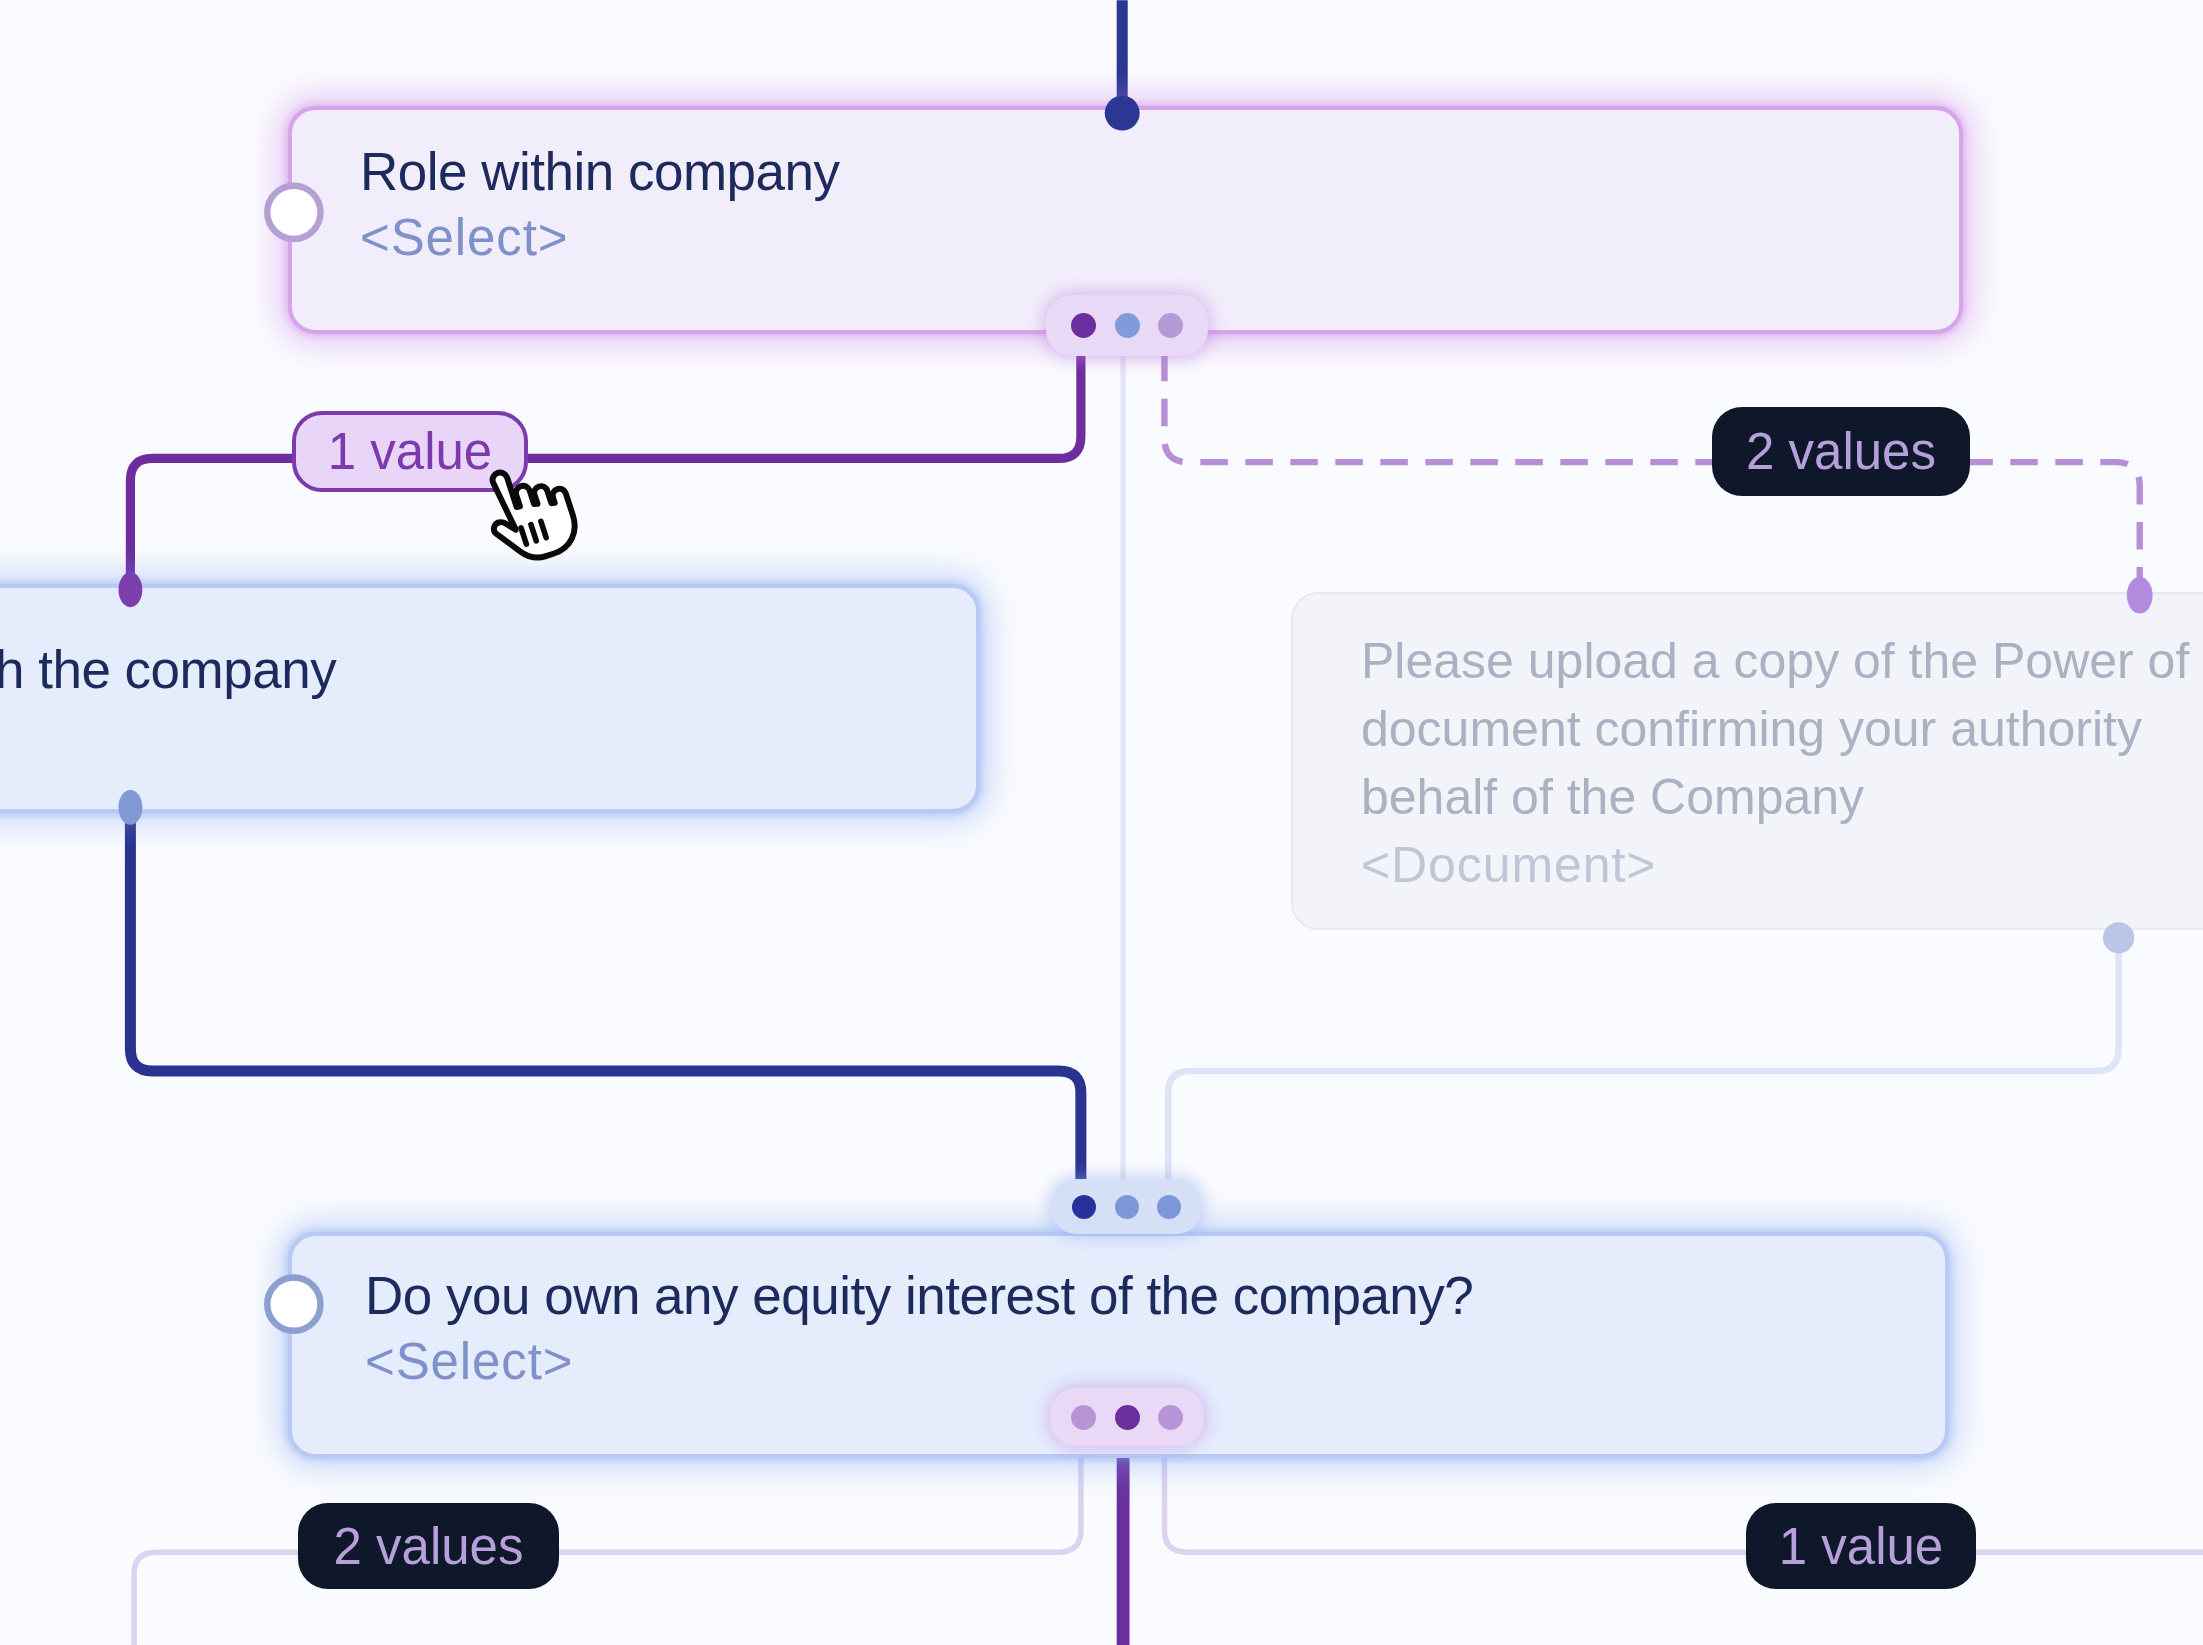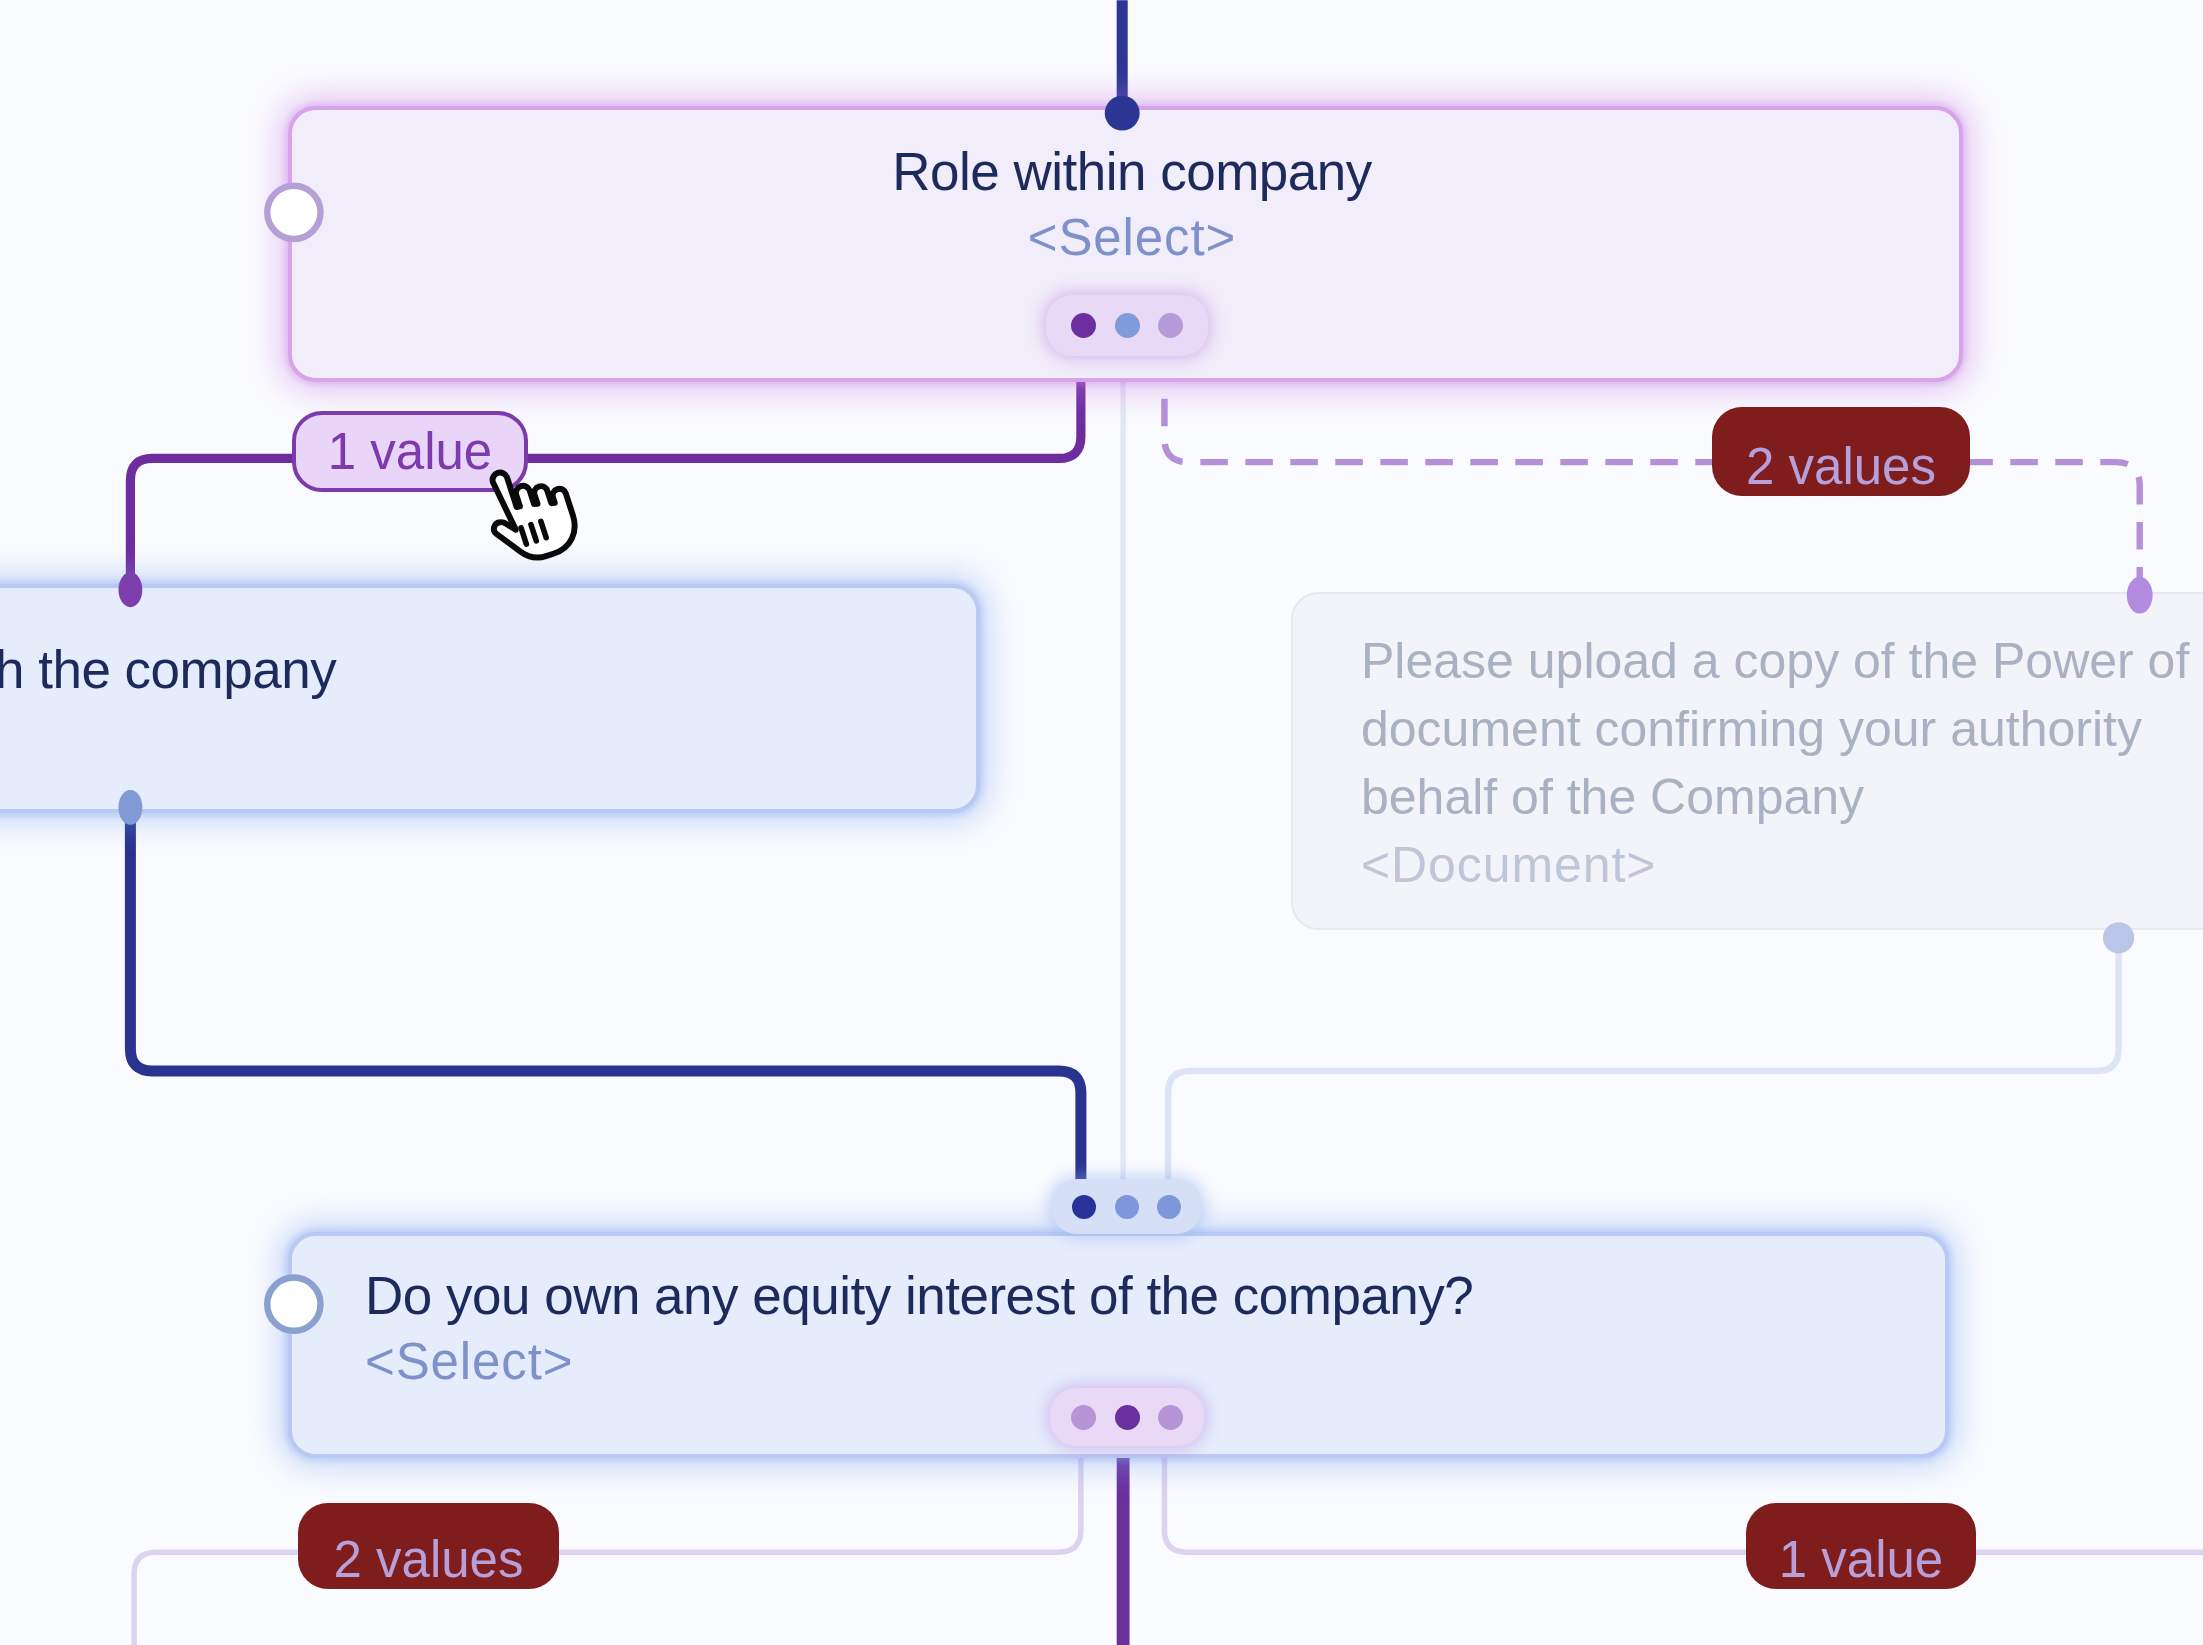--- a/index.html
+++ b/index.html
@@ -45,21 +45,21 @@
   .pill-blue{background:#d5dff5;box-shadow:0 0 14.7px 3.7px rgba(140,170,240,.45);}
   .pill-lav{background:#ead9f6;box-shadow:0 0 14.7px 3.7px rgba(185,130,225,.40);}
   .badge{
     position:absolute;z-index:6;display:flex;align-items:center;justify-content:center;
     border-radius:30px;font-size:51px;white-space:nowrap;
   }
   .badge-solid{
     background:#e8d5f7;border:4.6px solid #7c3aad;color:#7c3aad;
   }
   .badge-faint{
-    background:#7f1d1d;color:#b5a0dc;border:none;align-items:flex-end;
+    background:#0f172a;color:#b5a0dc;border:none;
   }
   #ports-layer{z-index:7;}
   #cursor{position:absolute;z-index:10;}
 </style>
 </head>
 <body>
 
 <div id="canvas">
 
   <svg id="edges-layer" class="layer" width="2204" height="1646" viewBox="0 0 2400 1792" fill="none">
@@ -67,21 +67,21 @@
     <path d="M1177 385 V475 Q1177 499 1153 499 H166 Q142 499 142 523 V640" stroke="#6d2d9f" stroke-width="10"></path>
     <path d="M1268 385 V477 Q1268 503 1294 503 H2304 Q2330 503 2330 529 V640" stroke="#b590d8" stroke-width="7" stroke-dasharray="30 19"></path>
     <path d="M1223 385 V1287" stroke="#e3e6f5" stroke-width="6"></path>
     <path d="M142 885 V1142 Q142 1166 166 1166 H1153 Q1177 1166 1177 1190 V1288" stroke="#2a338f" stroke-width="12"></path>
     <path d="M2307 1028 V1142 Q2307 1166 2283 1166 H1296 Q1272 1166 1272 1190 V1288" stroke="#dce4f6" stroke-width="7"></path>
     <path d="M1177 1572 V1666 Q1177 1690 1153 1690 H170 Q146 1690 146 1714 V1792" stroke="#ddd2ef" stroke-width="6"></path>
     <path d="M1223 1570 V1792" stroke="#6b2f9e" stroke-width="14"></path>
     <path d="M1268 1572 V1666 Q1268 1690 1292 1690 H2400" stroke="#ddd2ef" stroke-width="6"></path>
   </svg>
 
-  <div class="node node-purple" style="left:288px;top:106px;width:1675px;height:276px;padding:27.5px 55px 0 68px;text-align:center;">
+  <div class="node node-purple" style="left:288px;top:106px;width:1675px;height:228px;padding:27.5px 55px 0 68px;">
     <div class="node-title">Role within company</div>
     <div class="node-select">&lt;Select&gt;</div>
   </div>
 
   <div class="node node-blue" style="left:-569px;top:584px;width:1549px;height:229px;">
     <div class="node-title" style="position:absolute;left:560px;top:48px;">h the company</div>
   </div>
 
   <div class="node node-gray" style="left:1291px;top:592px;width:1120px;height:338px;padding:33px 0 0 68px;">
     <div class="doc-line">Please upload a copy of the Power of</div>

